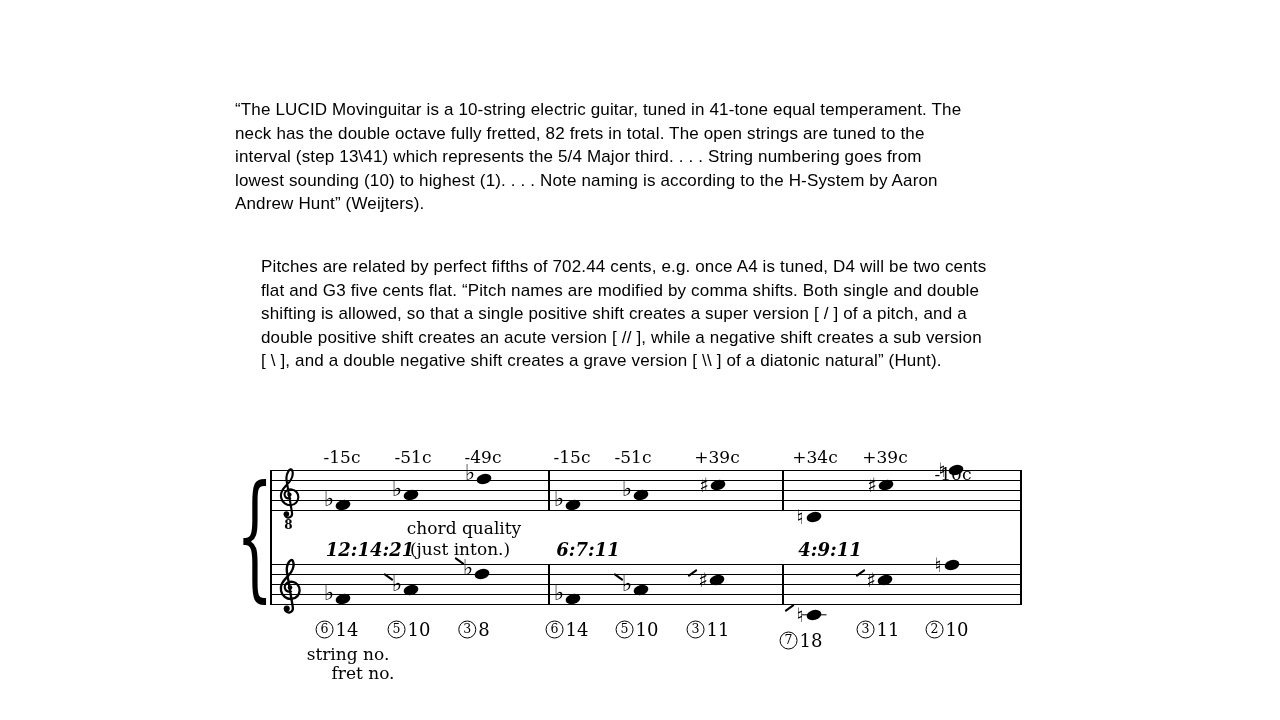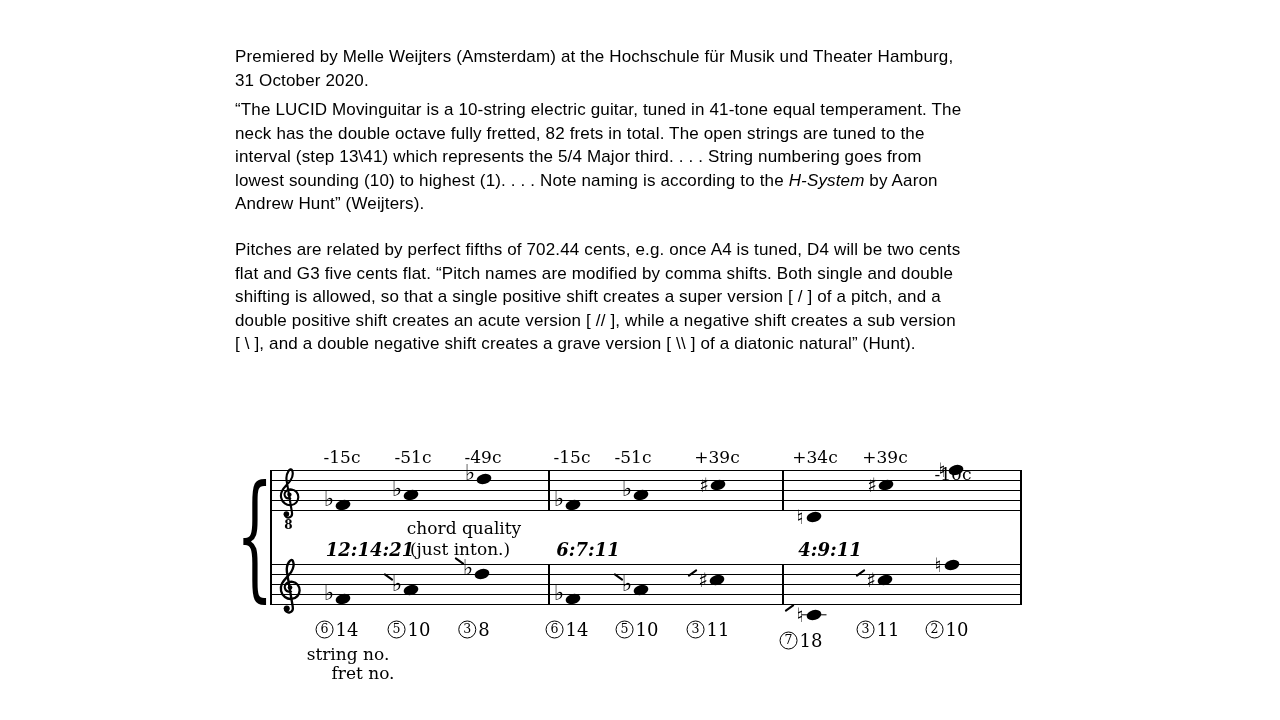--- a/index.html
+++ b/index.html
@@ -1,20 +1,20 @@
 <!DOCTYPE html>
 <html><head>
 <meta charset="utf-8">
 <style>
   html,body{margin:0;padding:0;background:#fff;}
   #page{position:relative;width:1280px;height:720px;background:#ffffff;overflow:hidden;
         font-family:"Liberation Sans",sans-serif;color:#000;}
   .para{position:absolute;left:235px;width:825px;font-size:17px;line-height:23.5px;
         letter-spacing:0.15px;white-space:pre-line;}
-  .it{font-style:italic;}
+  .it{}
   
   .hline{position:absolute;height:1.4px;background:#000;}
   .vline{position:absolute;width:1.5px;background:#000;}
   .cents{position:absolute;font-family:"DejaVu Serif",serif;font-size:17px;
          transform:translate(-50%,-50%);white-space:nowrap;}
   .ratio-em{position:absolute;font-family:"DejaVu Serif",serif;font-size:18px;
          font-weight:bold;font-style:italic;transform:translate(-50%,-50%);white-space:nowrap;}
   .mtext{position:absolute;font-family:"DejaVu Serif",serif;font-size:17px;
          transform:translate(-50%,-50%);white-space:nowrap;}
   .note{position:absolute;}
@@ -30,30 +30,28 @@
         align-items:center;justify-content:center;font-size:12.5px;line-height:1;}
   .brace{position:absolute;font-family:"DejaVu Serif",serif;font-size:140px;line-height:160px;
         transform-origin:top left;transform:scale(0.42,0.97);}
   .clef{position:absolute;}
 </style>
 </head>
 <body>
 
 <div id="page">
 
-  <div class="para" style="top:45px;">Premiered by Melle Weijters (Amsterdam) at the Hochschule für Musik und Theater Hamburg,
-31 October 2020.</div>
 
   <div class="para" style="top:98px;"><span>“The LUCID Movinguitar is a 10-string electric guitar, tuned in 41-tone equal temperament. The
 neck has the double octave fully fretted, 82 frets in total. The open strings are tuned to the
 interval (step 13\41) which represents the 5/4 Major third. . . . String numbering goes from
 lowest sounding (10) to highest (1). . . . Note naming is according to the </span><span class="it">H-System</span><span> by Aaron
 Andrew Hunt” (Weijters).</span></div>
 
-  <div class="para" style="top:238px;">Pitches are related by perfect fifths of 702.44 cents, e.g. once A4 is tuned, D4 will be two cents
+  <div class="para" style="top:255px;margin-left:26px;">Pitches are related by perfect fifths of 702.44 cents, e.g. once A4 is tuned, D4 will be two cents
 flat and G3 five cents flat. “Pitch names are modified by comma shifts. Both single and double
 shifting is allowed, so that a single positive shift creates a super version [ / ] of a pitch, and a
 double positive shift creates an acute version [ // ], while a negative shift creates a sub version
 [ \ ], and a double negative shift creates a grave version [ \\ ] of a diatonic natural” (Hunt).</div>
 
 
   <div id="music">
 
     <div class="brace" style="left:236px;top:459px;">{</div>
 

